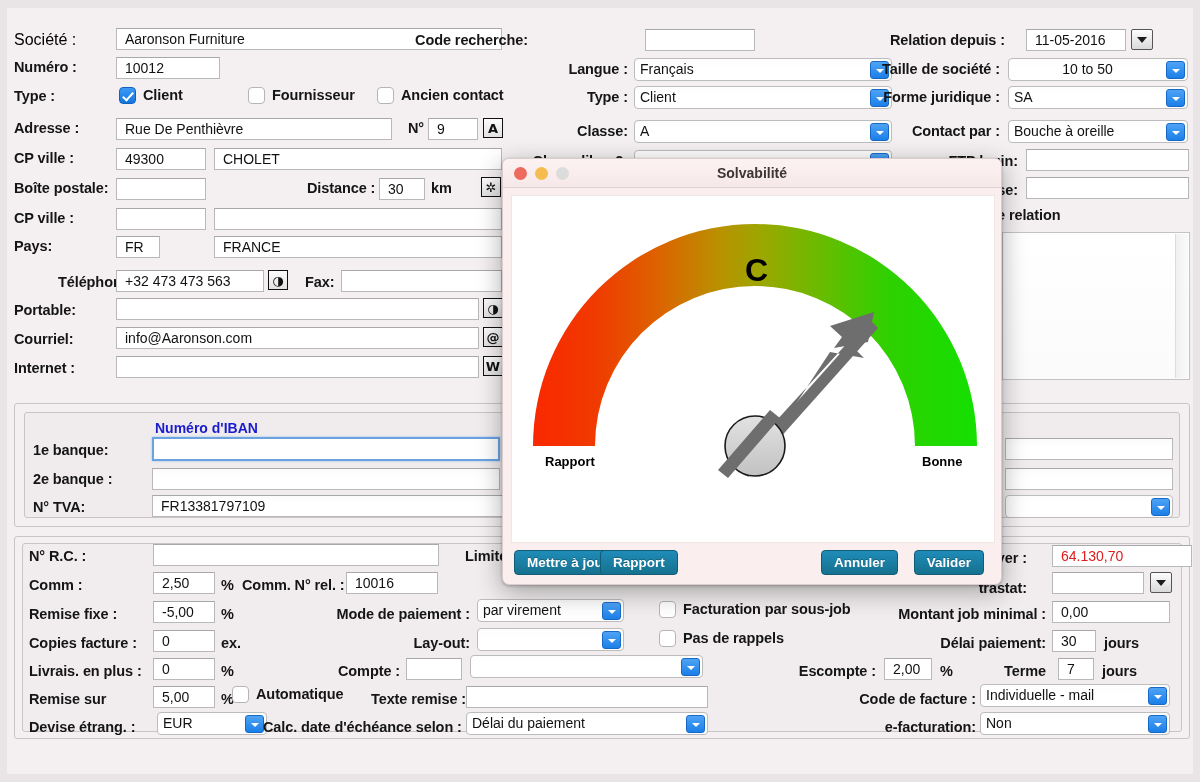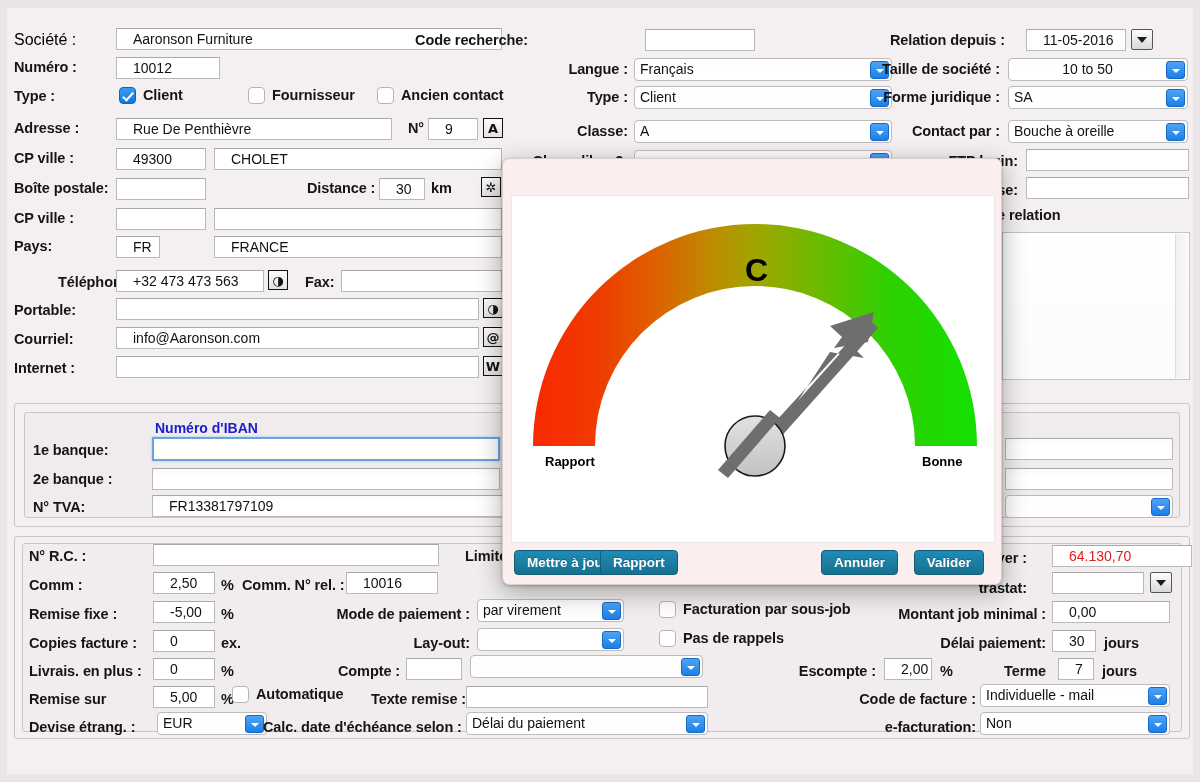--- a/index.html
+++ b/index.html
@@ -27,21 +27,21 @@
   }
   .lbl-r { text-align: right; }
 
   .fld {
     background: #ffffff;
     border: 1px solid #b9b9b9;
     border-top-color: #a8a8a8;
     height: 22px;
     font-size: 14px;
     color: #111;
-    padding: 0 16px;
+    padding: 0 8px;
     line-height: 20px;
     white-space: nowrap;
     overflow: hidden;
     font-family: "Liberation Sans", sans-serif;
     display: block;
   }
   .fld.grayish {
     background: linear-gradient(#fbfbfb, #ffffff 40%);
   }
   .fld.focused {
@@ -489,20 +489,28 @@
   <span class="chev"></span>
 </div>
 <div class="abs lbl lbl-r" style="left:820px; top:720px; width:156px;">e-facturation:</div>
 <div class="abs combo" style="left:980px; top:712px; width:190px;">
   <span>Non</span>
   <span class="chev"></span>
 </div>
 
 <div id="dialog">
 
+  <div id="dlg-titlebar">
+    <div class="traffic">
+      <span class="tl" style="background:#ed6a5e"></span>
+      <span class="tl" style="background:#f5bd4f"></span>
+      <span class="tl" style="background:#dcdcdc"></span>
+    </div>
+    <div id="dlg-title">Solvabilité</div>
+  </div>
 
   <div id="dlg-body">
 
     <svg width="484" height="348" viewBox="0 0 484 348" style="position:absolute; left:0; top:0;">
       <defs>
         <linearGradient id="gaugeGrad" x1="0" y1="0" x2="1" y2="0">
           <stop offset="0%" stop-color="#fa2800"></stop>
           <stop offset="14%" stop-color="#f03a00"></stop>
           <stop offset="28%" stop-color="#dd6200"></stop>
           <stop offset="42%" stop-color="#b99100"></stop>

